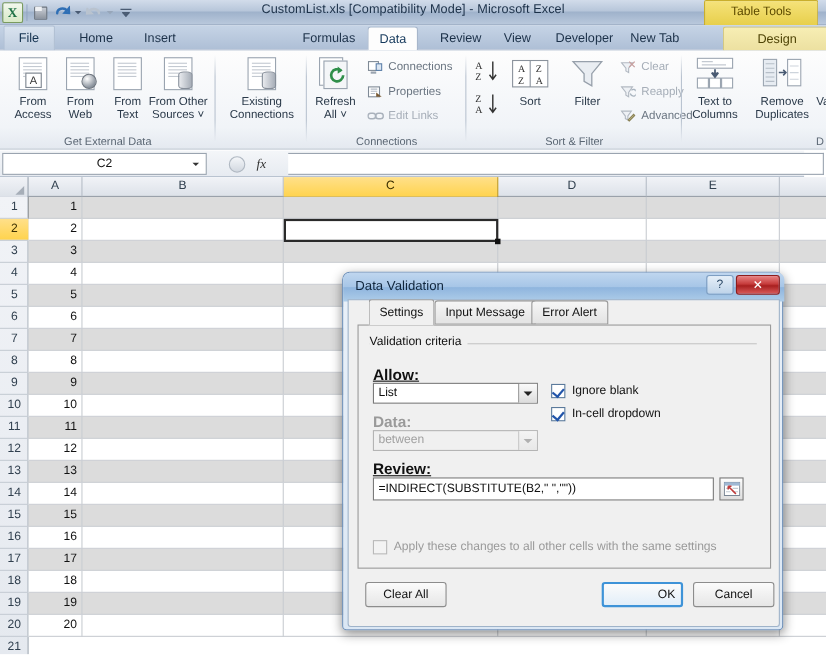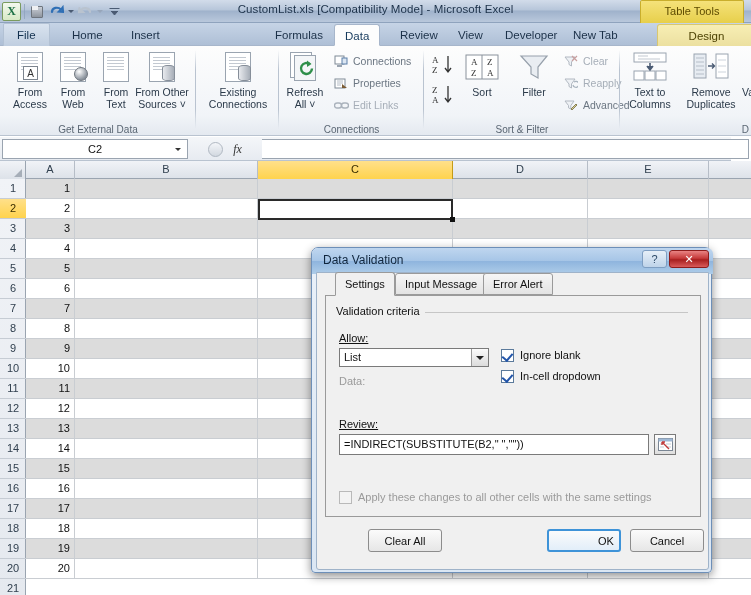--- a/index.html
+++ b/index.html
@@ -176,21 +176,21 @@
   #closebtn{right:4px;width:40px;background:linear-gradient(to bottom,#e98383,#c63b3b 45%,#a81f1f 55%,#d95a5a);
     border-color:#8d1c1c;font-family:"Liberation Serif",serif;}
 
   .dtab{position:absolute;top:0;height:22px;line-height:21px;padding:0 9px;font-size:11px;color:#111;
     background:linear-gradient(to bottom,#f6f6f6,#e3e3e3);border:1px solid #9a9a9a;border-radius:3px 3px 0 0;}
   .dtab.active{background:#f0f0f0;border-bottom:1px solid #f0f0f0;height:24px;line-height:22px;top:-1px;z-index:2;}
   #tabbody{position:absolute;left:8px;top:22px;width:376px;height:222px;background:#f0f0f0;border:1px solid #9a9a9a;}
   #critlabel{position:absolute;left:10px;top:9px;font-size:11px;color:#111;background:#f0f0f0;padding-right:5px;z-index:2;}
   #critline{position:absolute;left:10px;right:12px;top:16px;height:1px;background:#c6c6c6;}
 
-  .flabel{position:absolute;font-size:11px;color:#111;}
+  .flabel{position:absolute;font-size:14px;color:#111;font-weight:bold;}
   .flabel u{text-decoration:underline;}
   .combo{position:absolute;height:19px;background:#fff;border:1px solid #7a7a7a;
     font-size:11px;color:#111;line-height:17px;padding-left:4px;}
   .combo .cbtn{position:absolute;right:0;top:0;width:17px;height:17px;
     background:linear-gradient(to bottom,#fbfbfb,#dcdcdc);border-left:1px solid #9a9a9a;
     display:flex;align-items:center;justify-content:center;}
   .combo .cbtn::after{content:"";border-left:4px solid transparent;border-right:4px solid transparent;border-top:4px solid #222;}
   .combo.dis{background:#f0f0f0;color:#a0a0a0;border-color:#b4b4b4;}
   .combo.dis .cbtn{background:linear-gradient(to bottom,#f4f4f4,#e8e8e8);border-left:1px solid #c8c8c8;}
   .combo.dis .cbtn::after{border-top-color:#b0b0b0;}
@@ -700,20 +700,24 @@
 
       <div class="flabel" style="left:13px;top:36px;">
         <u>Allow:</u>
       </div>
       <div class="combo" style="left:13px;top:52px;width:150px;">
         <span>List</span>
         <span class="cbtn"></span>
       </div>
 
       <div class="flabel" style="left:13px;top:79px;color:#9a9a9a;">Data:</div>
+      <div class="combo dis" style="left:13px;top:95px;width:150px;">
+        <span>between</span>
+        <span class="cbtn"></span>
+      </div>
 
       <div class="cbx on" style="left:175px;top:53px;"></div>
       <div class="cbxlabel" style="left:194px;top:53px;">
         <u style="text-decoration:none;"><span>Ignore blank</span></u>
       </div>
       <div class="cbx on" style="left:175px;top:74px;"></div>
       <div class="cbxlabel" style="left:194px;top:74px;">In-cell dropdown</div>
 
       <div class="flabel" style="left:13px;top:122px;">
         <u>Review:</u>
@@ -725,21 +729,21 @@
             <rect x="0.5" y="0.5" width="14" height="3" fill="#9fb8d4"></rect>
             <path d="M2 6h4M2 9h4M8 6h5M8 9h5" stroke="#c3cbd4"></path>
             <path d="M11 11 L4 4 M4 4 L4 7 M4 4 L7 4" stroke="#c03a3a" stroke-width="1.4" fill="none"></path>
           </svg>
       </div>
 
       <div class="cbx off" style="left:13px;top:195px;"></div>
       <div class="cbxlabel dis" style="left:32px;top:195px;">Apply these changes to all other cells with the same settings</div>
     </div>
 
-    <div class="dbtn" style="left:15px;top:256px;width:74px;margin-left:36px;">
+    <div class="dbtn" style="left:15px;top:256px;width:74px;">
       <span>Clear All</span>
     </div>
     <div class="dbtn def" style="left:230px;top:256px;width:74px;padding-left:44px;">
       <span>OK</span>
     </div>
     <div class="dbtn" style="left:313px;top:256px;width:74px;">
       <span>Cancel</span>
     </div>
   </div>
 </div>

